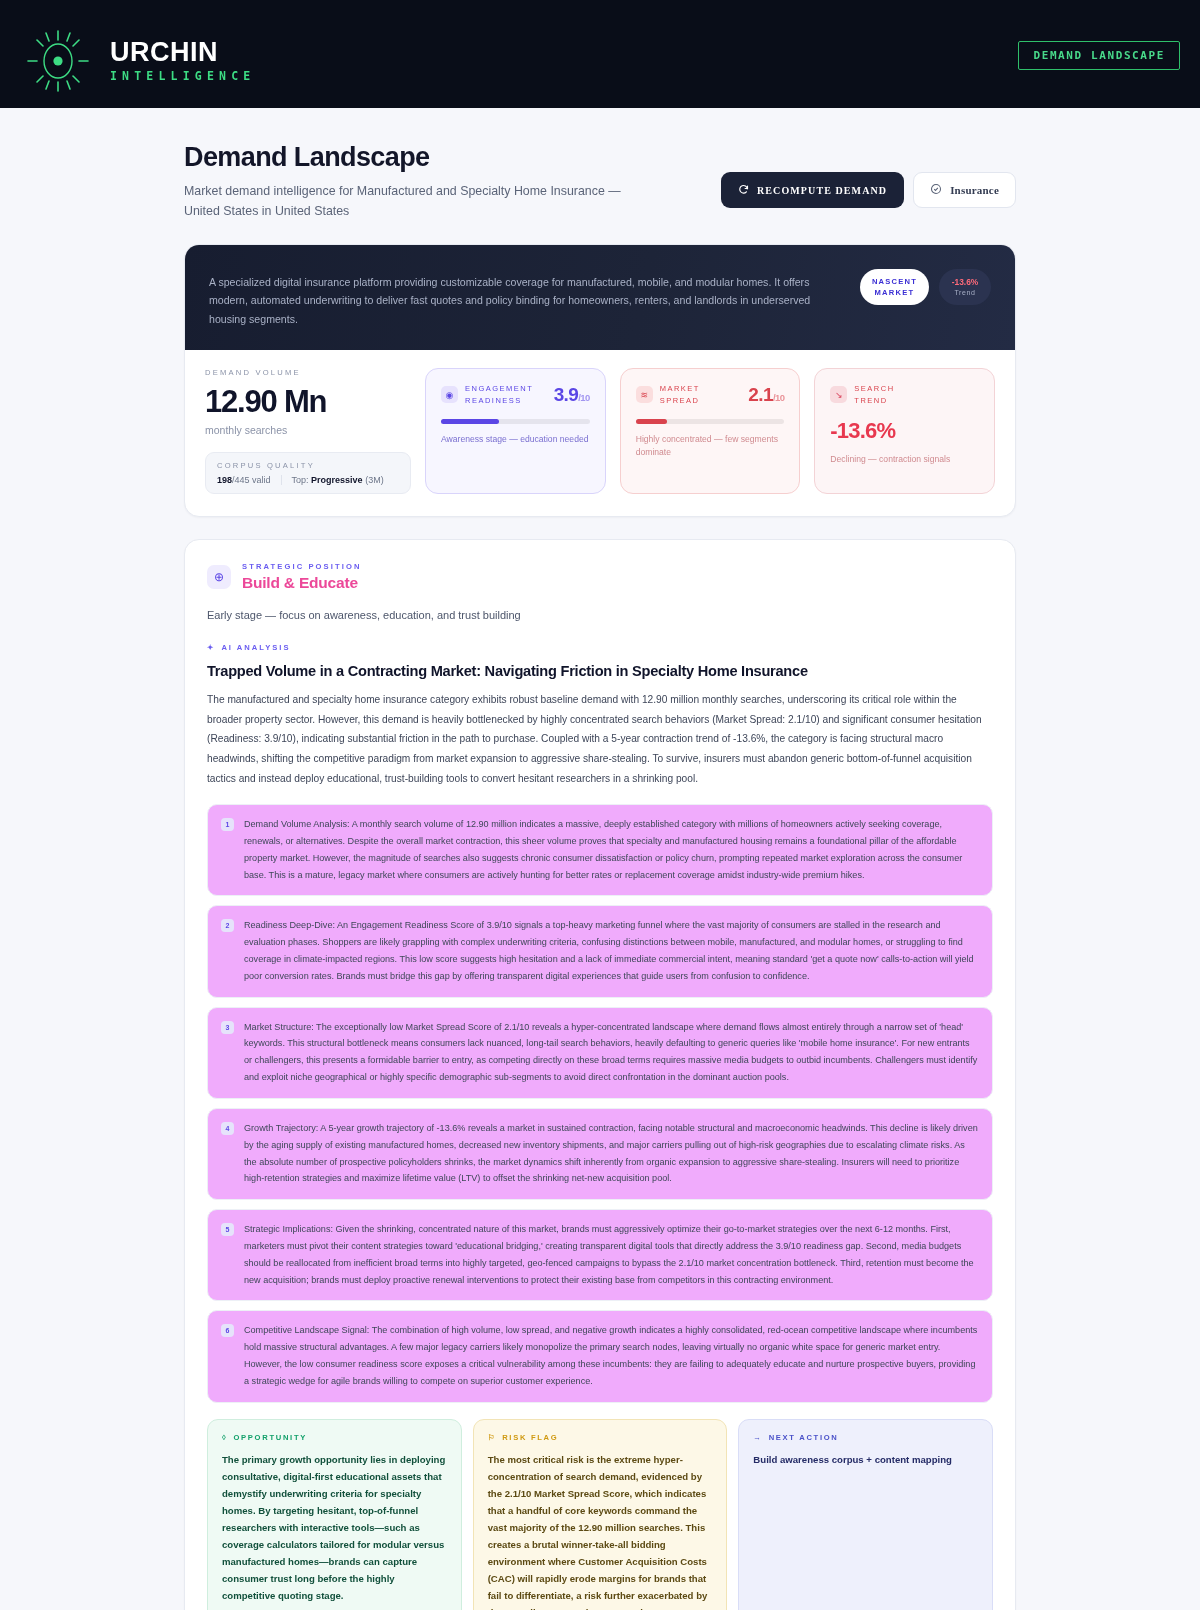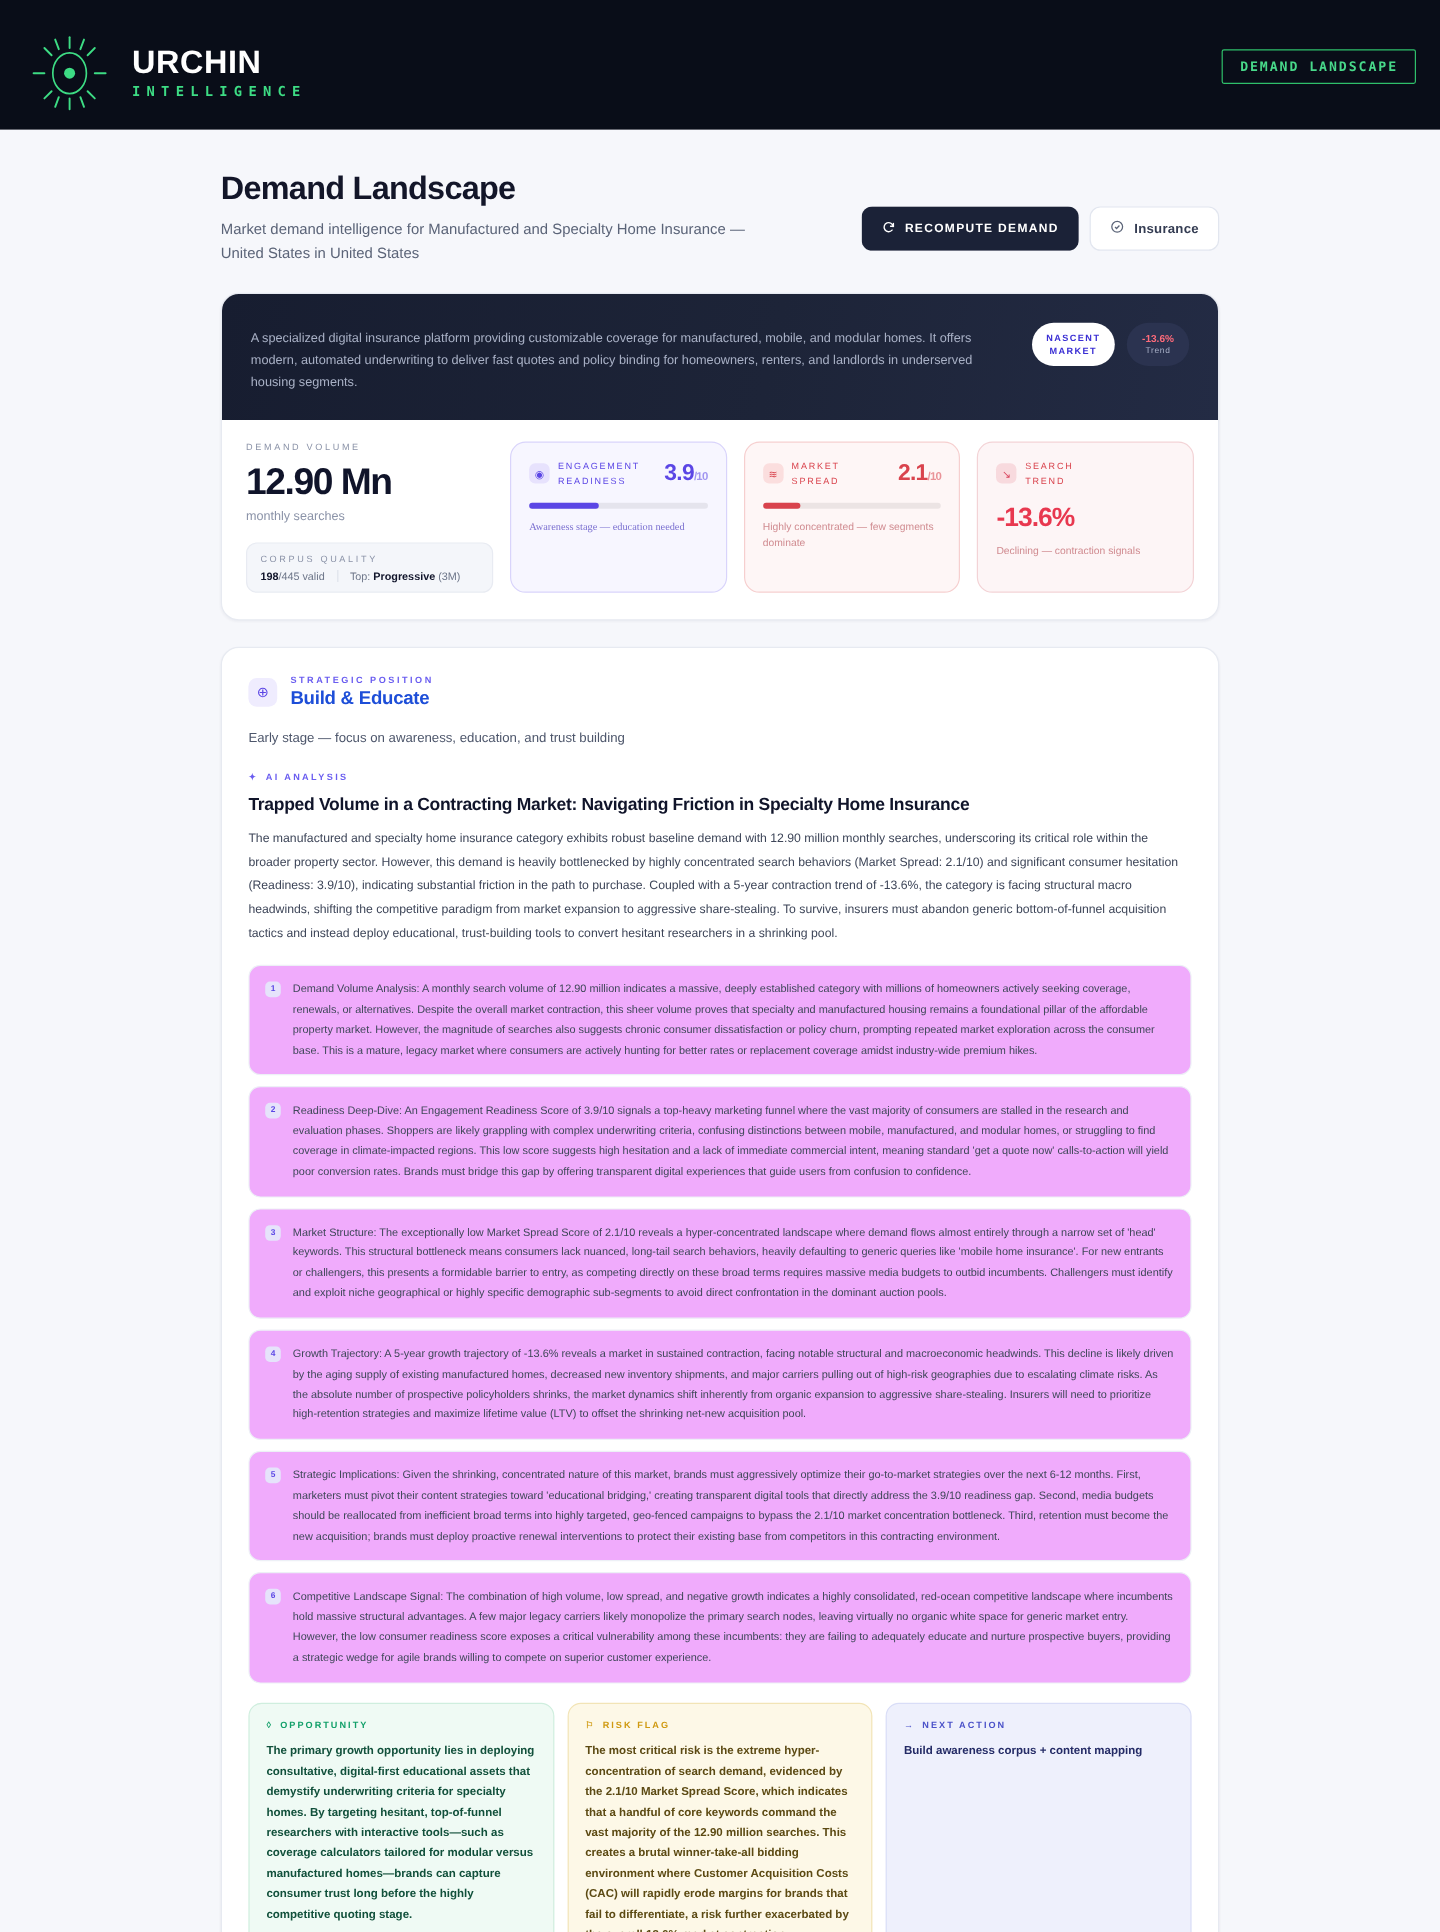--- a/index.html
+++ b/index.html
@@ -55,20 +55,21 @@
   .page-sub {
     margin-top: 9px; font-size: 12.4px; color: #5b6478; line-height: 1.6;
     max-width: 440px;
   }
   .head-actions { display: flex; gap: 9px; padding-top: 30px; }
   .btn {
     display: inline-flex; align-items: center; gap: 8px;
     font-size: 10px; font-weight: 700; letter-spacing: 1.1px;
     padding: 10px 16px; border-radius: 9px; cursor: pointer;
     border: 1px solid transparent;
+    font-family: Liberation Serif, serif;
   }
   .btn-dark { background: #1b2237; color: #ffffff; }
   .btn-light { background: #ffffff; color: #343c52; border-color: #e2e6ef;
                letter-spacing: 0.2px; font-size: 11px; font-weight: 600; }
 
   
   .card {
     background: #ffffff;
     border: 1px solid #e7eaf1;
     border-radius: 15px;
@@ -141,34 +142,34 @@
   .red .t, .rose .t { color: #d9434d; }
   .m-score { font-size: 19px; font-weight: 800; letter-spacing: -0.6px; }
   .m-score .den { font-size: 9.5px; font-weight: 700; opacity: .55; }
   .purple .m-score { color: #5b46e5; }
   .red .m-score { color: #d9434d; }
   .m-bar { height: 5px; border-radius: 4px; background: rgba(0,0,0,.07); margin-top: 13px; }
   .m-bar > i { display: block; height: 100%; border-radius: 4px; }
   .purple .m-bar > i { background: #5b46e5; }
   .red .m-bar > i { background: #d9434d; }
   .m-note { margin-top: 9px; font-size: 8.6px; line-height: 1.5; }
-  .purple .m-note { color: #7a6fd0; font-family: Liberation Serif, serif; }
+  .purple .m-note { color: #7a6fd0; }
   .red .m-note, .rose .m-note { color: #d08b90; }
   .m-big-pct { font-size: 22px; font-weight: 800; color: #e8384f; letter-spacing: -0.8px; margin-top: 12px; }
 
   
   .sec { padding: 22px 22px 24px 22px; }
   .sec-head { display: flex; align-items: center; gap: 11px; }
   .sec-ico {
     width: 24px; height: 24px; border-radius: 7px; background: #efecfe; color: #5b46e5;
     display: inline-flex; align-items: center; justify-content: center; font-size: 12px;
     flex: 0 0 24px;
   }
   .sec-eyebrow { font-size: 7.6px; font-weight: 800; letter-spacing: 2.1px; color: #6a5df0; }
-  .sec-title { font-size: 15.5px; font-weight: 800; color: #1d4ed8; margin-top: 3px; letter-spacing: -0.2px; }
+  .sec-title { font-size: 15.5px; font-weight: 800; color: #ec4899; margin-top: 3px; letter-spacing: -0.2px; }
   .sec-stage { margin-top: 17px; font-size: 11px; color: #4d566b; }
 
   .ai-tag { margin-top: 22px; display: flex; align-items: center; gap: 6px;
             font-size: 7.6px; font-weight: 800; letter-spacing: 2px; color: #6a5df0; }
   .ai-title { margin-top: 11px; font-size: 14.6px; font-weight: 800; color: #10142a; letter-spacing: -0.25px; }
   .ai-body { margin-top: 11px; font-size: 10.2px; line-height: 1.92; color: #3d4558; text-align: left; }
 
   .insights { margin-top: 16px; display: flex; flex-direction: column; gap: 9px; }
   .ins {
     background: #f0abfc; border: 1px solid #edf0f6; border-radius: 10px;

